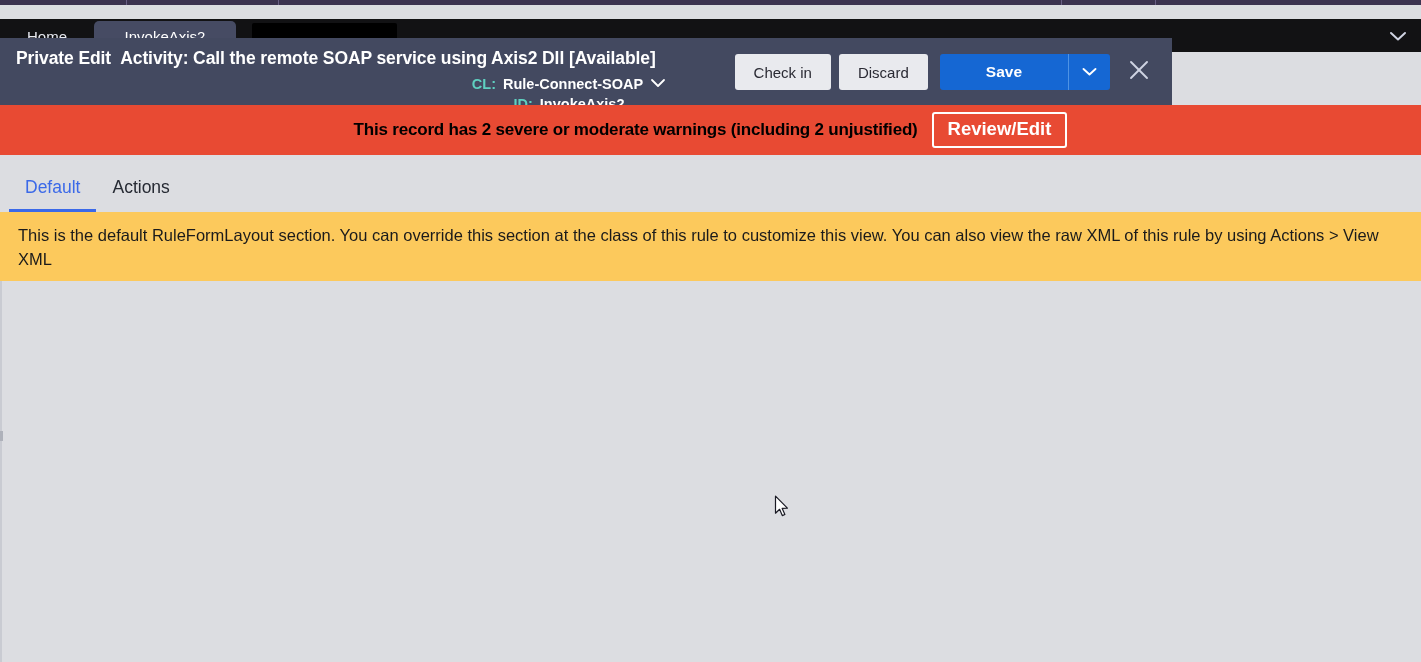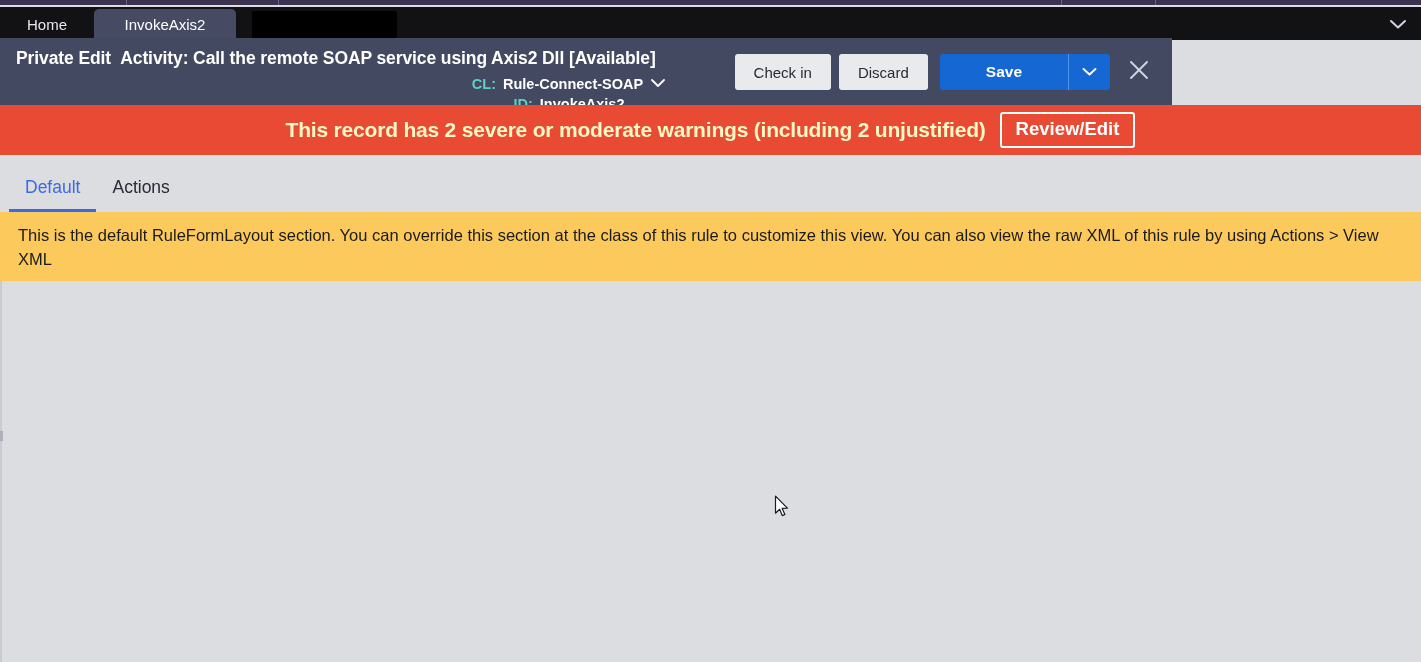--- a/index.html
+++ b/index.html
@@ -18,21 +18,21 @@
     background: #3c3350;
     display: flex;
   }
   .browser-strip .seam {
     width: 1px; height: 5px; background: #6a5f85;
   }
   .bs-seg { height: 5px; }
 
   
   .tabbar {
-    position: absolute; top: 7px; left: 0;
+    position: absolute; top: 19px; left: 0;
     width: 1421px; height: 33px;
     background: #121214;
     display: flex;
     align-items: flex-end;
   }
   .tab {
     height: 31px;
     display: flex; align-items: center; justify-content: center;
     color: #e7e9f0;
     font-size: 15px;
@@ -162,22 +162,22 @@
   }
 
   
   .warnbar {
     position: absolute; top: 105px; left: 0;
     width: 1421px; height: 50px;
     background: #e84a33;
     display: flex; align-items: center; justify-content: center;
   }
   .warn-text {
-    color: #fef9c3;
-    font-size: 21px;
+    color: #000000;
+    font-size: 17px;
     font-weight: bold;
     letter-spacing: -0.2px;
     white-space: nowrap;
   }
   .warn-btn {
     margin-left: 14px;
     border: 2px solid #ffffff;
     background: transparent;
     color: #ffffff;
     font-family: "Liberation Sans", sans-serif;

